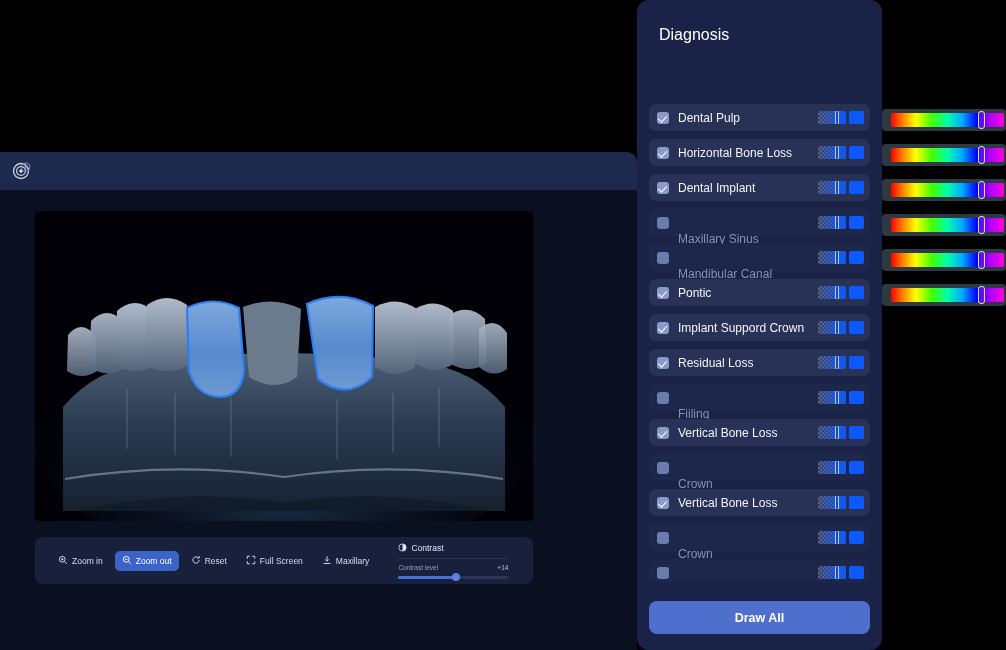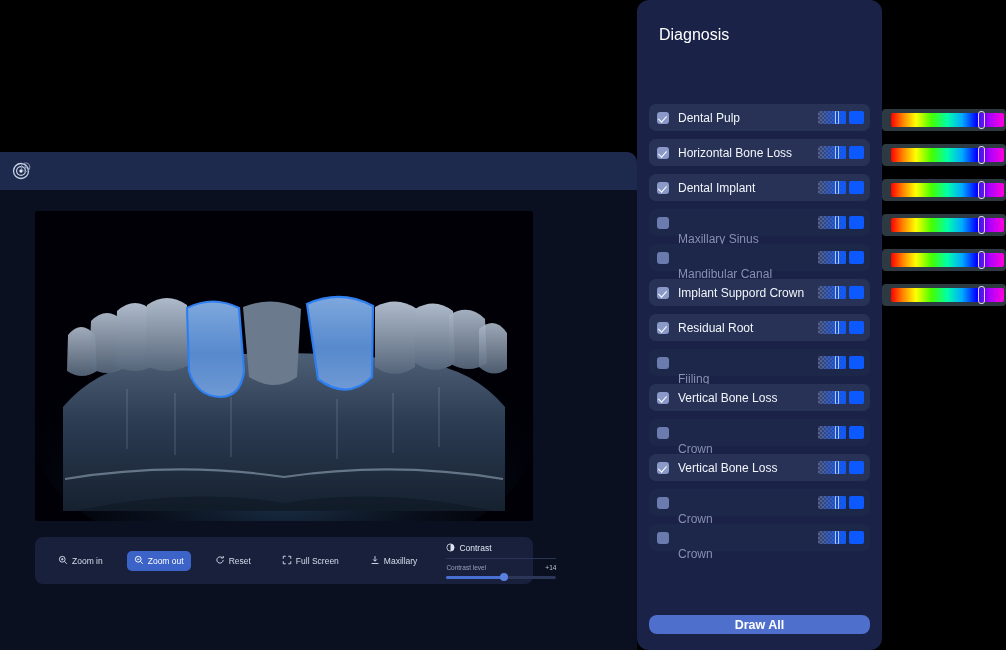--- a/index.html
+++ b/index.html
@@ -76,21 +76,21 @@
     height: 47px;
     background: #18203c;
     border-radius: 8px;
     display: flex;
     align-items: center;
   }
 
   .tool-group {
     display: flex;
     align-items: center;
-    gap: 17px;
+    gap: 5px;
     padding-left: 16px;
     flex: 0 0 auto;
   }
 
   .tool-btn {
     display: flex;
     align-items: center;
     gap: 4px;
     padding: 4px 7px;
     border-radius: 5px;
@@ -277,21 +277,21 @@
     width: 15px; height: 13px;
     border-radius: 2px;
     background: #0c5aff;
     cursor: pointer;
     flex: 0 0 auto;
   }
 
   .draw-all-btn {
     position: absolute;
     left: 12px; bottom: 16px;
-    width: 221px; height: 19px;
+    width: 221px; height: 33px;
     background: #4f6fcc;
     border-radius: 8px;
     color: #ffffff;
     font-size: 12.5px;
     font-weight: bold;
     display: flex;
     align-items: center;
     justify-content: center;
     cursor: pointer;
     border: none;
@@ -567,32 +567,43 @@
           <div class="dx-controls">
             <div class="alpha-slider">
               <div class="alpha-overlay"></div>
               <div class="alpha-knob" style="left: 62%;"></div>
             </div>
             <div class="color-swatch" style="background: rgb(12, 90, 255);"></div>
           </div>
         </div>
         <div class="dx-row">
           <div class="dx-check on"></div>
-          <div class="dx-label">Implant Suppord Crown</div>
+          <div class="dx-label">Pontic</div>
           <div class="dx-controls">
             <div class="alpha-slider">
               <div class="alpha-overlay"></div>
               <div class="alpha-knob" style="left: 62%;"></div>
             </div>
             <div class="color-swatch" style="background: rgb(12, 90, 255);"></div>
           </div>
         </div>
         <div class="dx-row">
           <div class="dx-check on"></div>
-          <div class="dx-label">Residual Root</div>
+          <div class="dx-label">Implant Suppord Crown</div>
+          <div class="dx-controls">
+            <div class="alpha-slider">
+              <div class="alpha-overlay"></div>
+              <div class="alpha-knob" style="left: 62%;"></div>
+            </div>
+            <div class="color-swatch" style="background: rgb(12, 90, 255);"></div>
+          </div>
+        </div>
+        <div class="dx-row">
+          <div class="dx-check on"></div>
+          <div class="dx-label">Residual Loss</div>
           <div class="dx-controls">
             <div class="alpha-slider">
               <div class="alpha-overlay"></div>
               <div class="alpha-knob" style="left: 62%;"></div>
             </div>
             <div class="color-swatch" style="background: rgb(12, 90, 255);"></div>
           </div>
         </div>
         <div class="dx-row off">
           <div class="dx-check"></div>

